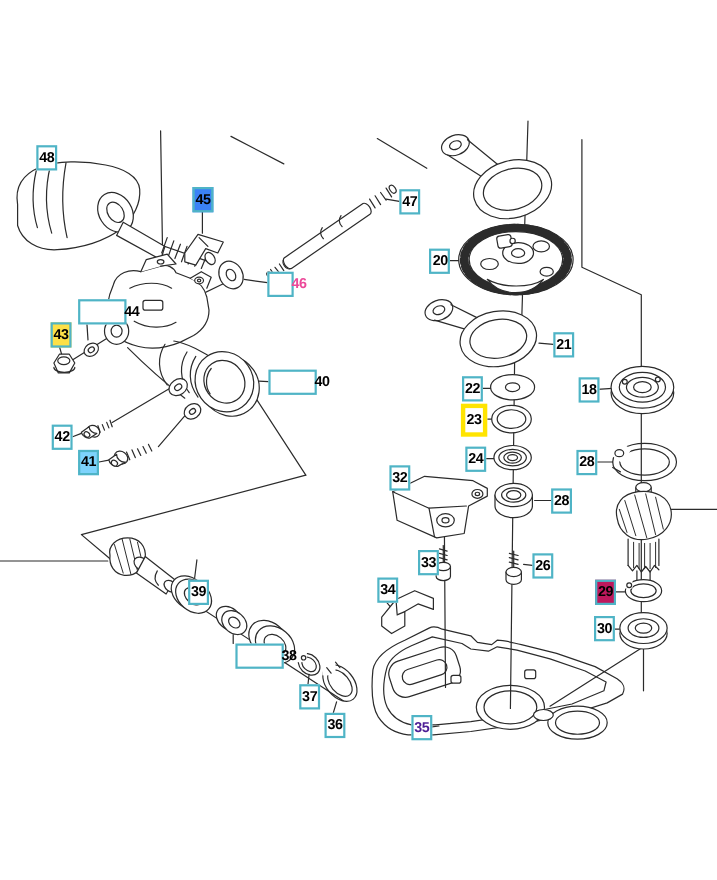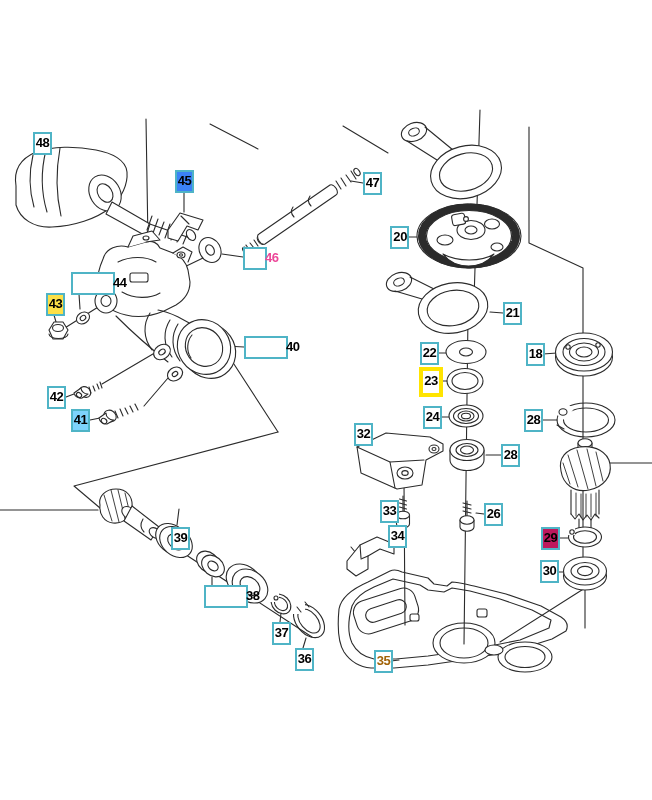--- a/index.html
+++ b/index.html
@@ -369,22 +369,22 @@
       <div class="callout highlighted" style="left: 419px; top: 367px; border-color: rgb(255, 228, 0); background: rgb(255, 255, 255); color: rgb(0, 0, 0);">23</div>
       <div class="callout" style="left: 47px; top: 386px; border-color: rgb(79, 180, 198); background: rgb(255, 255, 255); color: rgb(0, 0, 0);">42</div>
       <div class="callout" style="left: 423px; top: 406px; border-color: rgb(79, 180, 198); background: rgb(255, 255, 255); color: rgb(0, 0, 0);">24</div>
       <div class="callout" style="left: 71px; top: 409px; border-color: rgb(79, 180, 198); background: #7dd3fc; color: rgb(0, 0, 0);">41</div>
       <div class="callout" style="left: 524px; top: 409px; border-color: rgb(79, 180, 198); background: rgb(255, 255, 255); color: rgb(0, 0, 0);">28</div>
       <div class="callout" style="left: 354px; top: 423px; border-color: rgb(79, 180, 198); background: rgb(255, 255, 255); color: rgb(0, 0, 0);">32</div>
       <div class="callout" style="left: 501px; top: 444px; border-color: rgb(79, 180, 198); background: rgb(255, 255, 255); color: rgb(0, 0, 0);">28</div>
       <div class="callout" style="left: 171px; top: 487px; border-color: rgb(79, 180, 198); background: rgb(255, 255, 255); color: rgb(0, 0, 0); margin-top: 40px;">39</div>
       <div class="callout" style="left: 380px; top: 500px; border-color: rgb(79, 180, 198); background: rgb(255, 255, 255); color: #000000;">33</div>
       <div class="callout" style="left: 484px; top: 503px; border-color: rgb(79, 180, 198); background: rgb(255, 255, 255); color: rgb(0, 0, 0);">26</div>
-      <div class="callout" style="left: 343px; top: 525px; border-color: rgb(79, 180, 198); background: rgb(255, 255, 255); color: rgb(0, 0, 0); margin-left: 45px;">34</div>
+      <div class="callout" style="left: 343px; top: 525px; border-color: rgb(79, 180, 198); background: rgb(255, 255, 255); color: rgb(0, 0, 0);">34</div>
       <div class="callout" style="left: 541px; top: 527px; border-color: rgb(79, 180, 198); background: #be185d; color: rgb(0, 0, 0);">29</div>
       <div class="callout" style="left: 540px; top: 560px; border-color: rgb(79, 180, 198); background: rgb(255, 255, 255); color: rgb(0, 0, 0);">30</div>
-      <div class="callout" style="left: 204px; top: 585px; border-color: rgb(79, 180, 198); background: rgb(255, 255, 255); color: rgb(0, 0, 0); padding-left: 40px;">38</div>
+      <div class="callout" style="left: 214px; top: 585px; border-color: rgb(79, 180, 198); background: rgb(255, 255, 255); color: rgb(0, 0, 0); padding-left: 40px;">38</div>
       <div class="callout" style="left: 272px; top: 622px; border-color: rgb(79, 180, 198); background: rgb(255, 255, 255); color: rgb(0, 0, 0);">37</div>
       <div class="callout" style="left: 295px; top: 648px; border-color: rgb(79, 180, 198); background: rgb(255, 255, 255); color: rgb(0, 0, 0);">36</div>
-      <div class="callout" style="left: 374px; top: 650px; border-color: rgb(79, 180, 198); background: rgb(255, 255, 255); color: #a16207; text-align: center;">35</div>
+      <div class="callout" style="left: 374px; top: 650px; border-color: rgb(79, 180, 198); background: rgb(255, 255, 255); color: #4c1d95; text-align: center;">35</div>
     </div>
 
 </div>
 
 </body></html>

